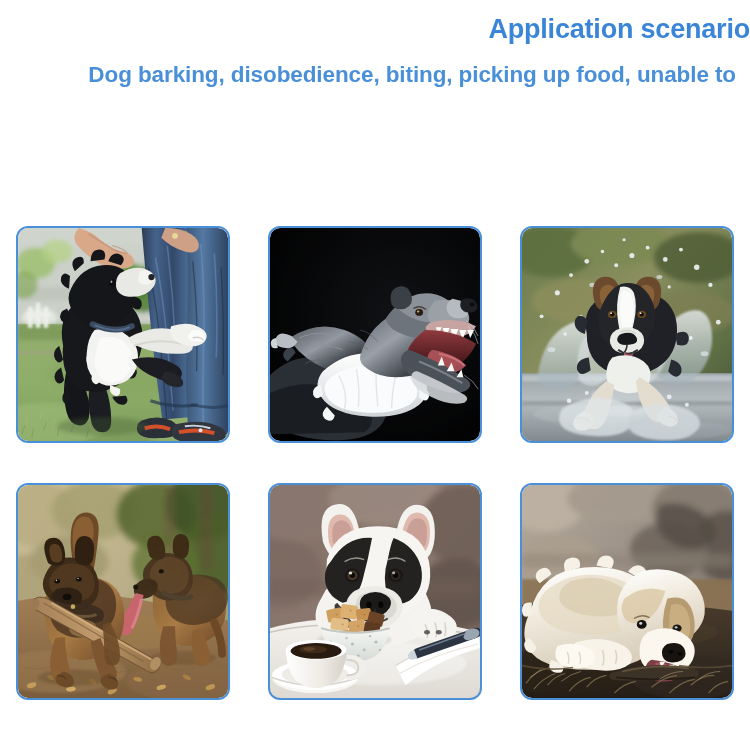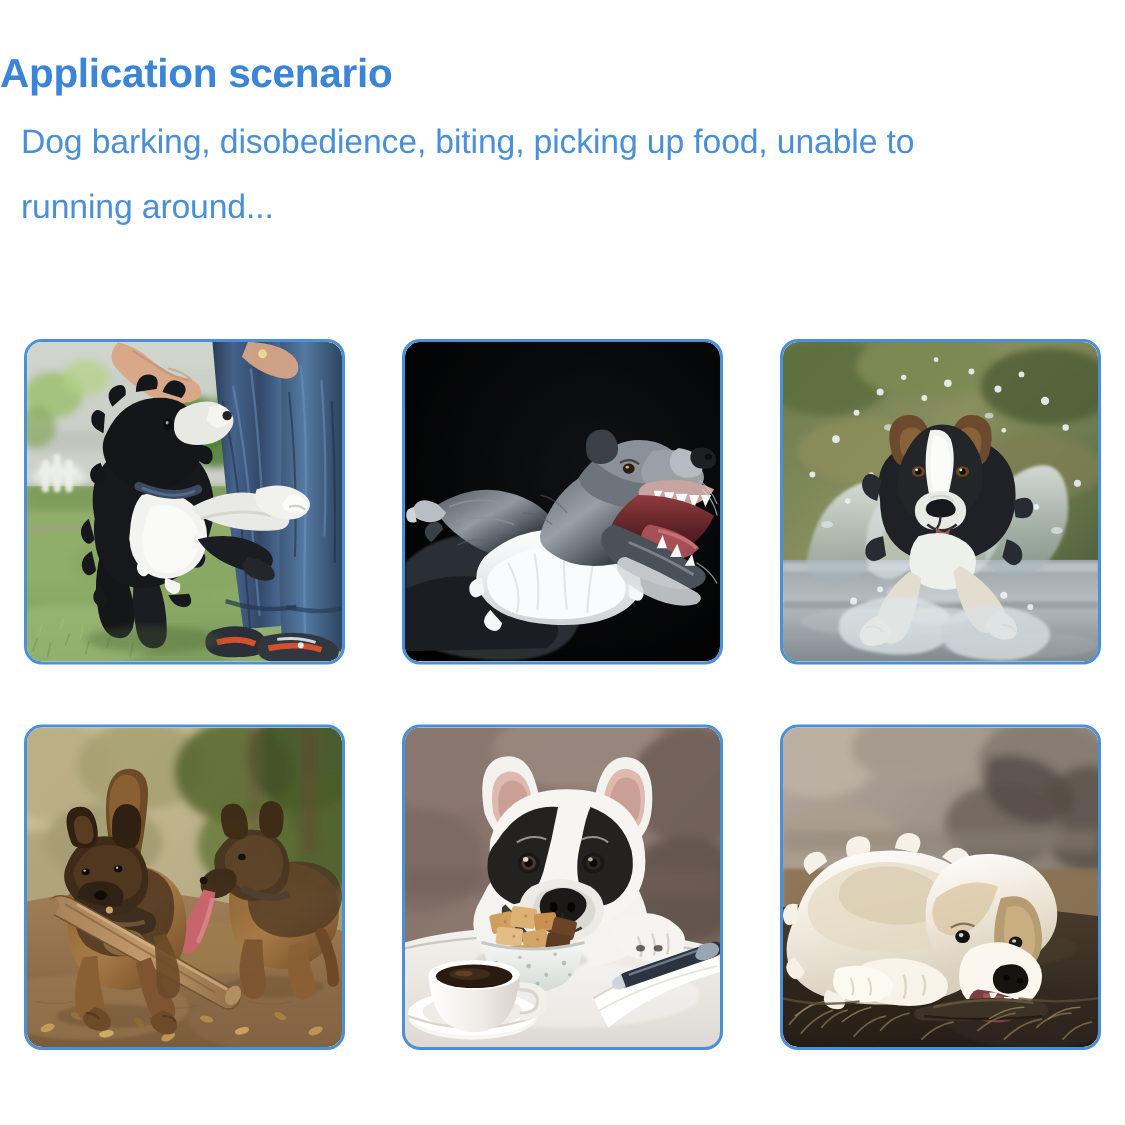--- a/index.html
+++ b/index.html
@@ -6,32 +6,32 @@
   * { box-sizing: border-box; margin: 0; padding: 0; }
   html, body {
     width: 750px; height: 750px;
     background: #ffffff;
     font-family: "Liberation Sans", sans-serif;
     overflow: hidden;
   }
   .page { position: relative; width: 750px; height: 750px; background: #fff; }
 
   
-  .header { padding-top: 32px; text-align: left; }
+  .header { padding-top: 12px; text-align: right; }
   .title {
     font-size: 27px; font-weight: bold; color: #3b85d8;
     letter-spacing: -0.2px; line-height: 34px;
   }
   .subtitle {
     margin-top: 7px;
     font-size: 22.5px; color: #4a90d9; font-weight: 400;
     line-height: 43px; letter-spacing: -0.1px;
     padding: 0 14px;
   }
-  .subtitle .ln { display: block; white-space: nowrap; }
+  .subtitle .ln { display: block; white-space: nowrap; font-weight: bold; }
 
   
   .grid {
     position: absolute; left: 16px; top: 226px;
     width: 718px;
     display: grid;
     grid-template-columns: repeat(3, 214px);
     grid-template-rows: repeat(2, 217px);
     column-gap: 38px;
     row-gap: 40px;
@@ -53,21 +53,20 @@
 </style>
 </head>
 <body>
 
 <div class="page">
 
   <div class="header">
     <div class="title">Application scenario</div>
     <div class="subtitle">
       <span class="ln">Dog barking, disobedience, biting, picking up food, unable to</span>
-      <span class="ln">running around...</span>
     </div>
   </div>
 
   <div class="grid">
 
     <div class="tile">
       <div class="canvas">
         <svg viewBox="0 0 214 217" preserveAspectRatio="xMidYMid slice" aria-hidden="true">
           <defs>
             <linearGradient id="t1wall" x1="0" y1="0" x2="0" y2="1">

